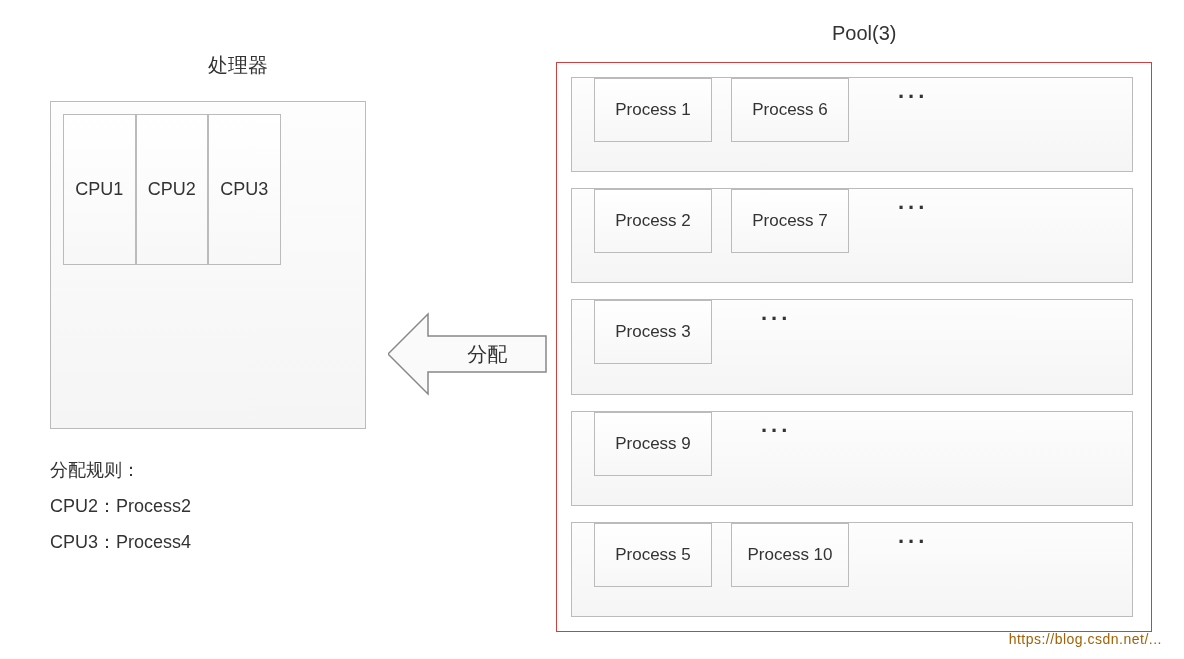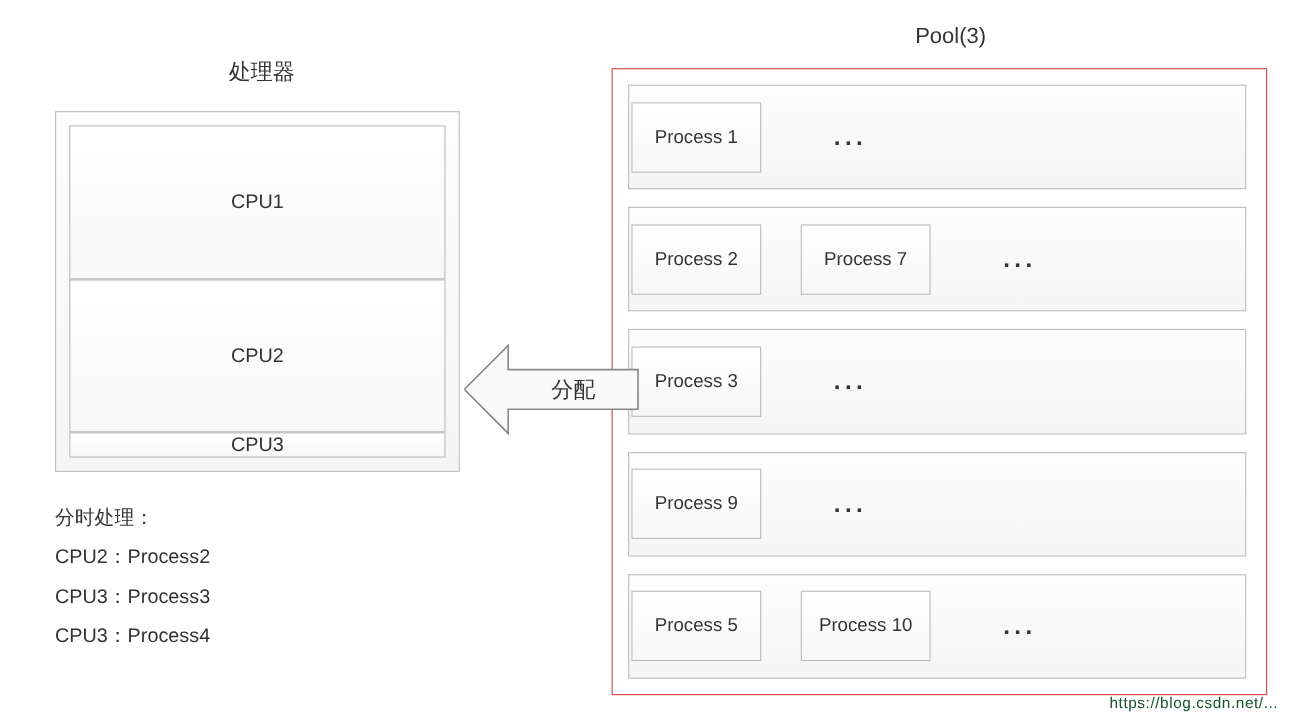--- a/index.html
+++ b/index.html
@@ -21,26 +21,26 @@
     .pool-title {
       position: absolute;
       top: 22px;
       left: 832px;
       font-size: 20px;
     }
     .cpu-container {
       position: absolute;
       top: 101px;
       left: 50px;
-      width: 368px;
+      width: 316px;
       height: 328px;
       border: 1px solid #bbb;
       background: linear-gradient(#fdfdfd, #f5f5f5);
       display: grid;
-      grid-template-columns: 1fr;
+      grid-template-columns: 1fr 1fr 1fr 1fr;
       grid-template-rows: 1fr 1fr;
       gap: 0;
       padding: 12px;
     }
     .cpu-cell {
       border: 1px solid #bbb;
       background: linear-gradient(#fff, #f8f8f8);
       display: flex;
       align-items: center;
       justify-content: center;
@@ -56,23 +56,22 @@
       display: flex;
       flex-direction: column;
       gap: 16px;
       padding: 14px 18px 14px 14px;
     }
     .pool-slot {
       border: 1px solid #bbb;
       background: linear-gradient(#fdfdfd, #f5f5f5);
       height: 98px;
       display: flex;
-      align-items: center;
-      gap: 36px;
-      padding: 0 2px;
+      gap: 19px;
+      padding: 0 22px;
     }
     .process-cell {
       border: 1px solid #bbb;
       background: linear-gradient(#fff, #f7f7f7);
       width: 118px;
       height: 64px;
       display: flex;
       align-items: center;
       justify-content: center;
       font-size: 17px;
@@ -81,21 +80,21 @@
     }
     .ellipsis {
       font-size: 22px;
       font-weight: bold;
       letter-spacing: 4px;
       margin-left: 30px;
     }
     .arrow-group {
       position: absolute;
       top: 304px;
-      left: 422px;
+      left: 388px;
       width: 160px;
       height: 100px;
       display: flex;
       align-items: flex-end;
     }
     .arrow-svg { width: 160px; height: 100px; }
     .arrow-label {
       position: absolute;
       top: 50%;
       left: 62%;
@@ -107,39 +106,40 @@
       top: 452px;
       left: 50px;
       font-size: 18px;
       line-height: 2.0;
     }
     .watermark {
       position: absolute;
       bottom: 12px;
       right: 22px;
       font-size: 14px;
-      color: #14532d;
+      color: #a16207;
       letter-spacing: 0.5px;
     }
   </style>
 </head>
 <body>
 
 <div class="cpu-title">处理器</div>
 <div class="pool-title">Pool(3)</div>
 
 <div class="cpu-container">
   <div class="cpu-cell">CPU1</div>
   <div class="cpu-cell">CPU2</div>
   <div class="cpu-cell">CPU3</div>
 </div>
 
 <div class="pool-container">
   <div class="pool-slot">
     <div class="process-cell">Process 1</div>
+    <div class="process-cell">Process 6</div>
     <div class="ellipsis">...</div>
   </div>
   <div class="pool-slot">
     <div class="process-cell">Process 2</div>
     <div class="process-cell">Process 7</div>
     <div class="ellipsis">...</div>
   </div>
   <div class="pool-slot">
     <div class="process-cell">Process 3</div>
     <div class="ellipsis">...</div>
@@ -156,19 +156,18 @@
 </div>
 
 <div class="arrow-group">
   <svg class="arrow-svg" viewBox="0 0 160 100">
     <polygon points="0,50 40,10 40,32 158,32 158,68 40,68 40,90" fill="#fafafa" stroke="#888" stroke-width="1.5"></polygon>
   </svg>
   <div class="arrow-label">分配</div>
 </div>
 
 <div class="rules">
-  <div>分时处理：</div>
+  <div>分配规则：</div>
   <div>CPU2：Process2</div>
-  <div>CPU3：Process3</div>
   <div>CPU3：Process4</div>
 </div>
 
 <div class="watermark">https://blog.csdn.net/...</div>
 
 </body></html>

